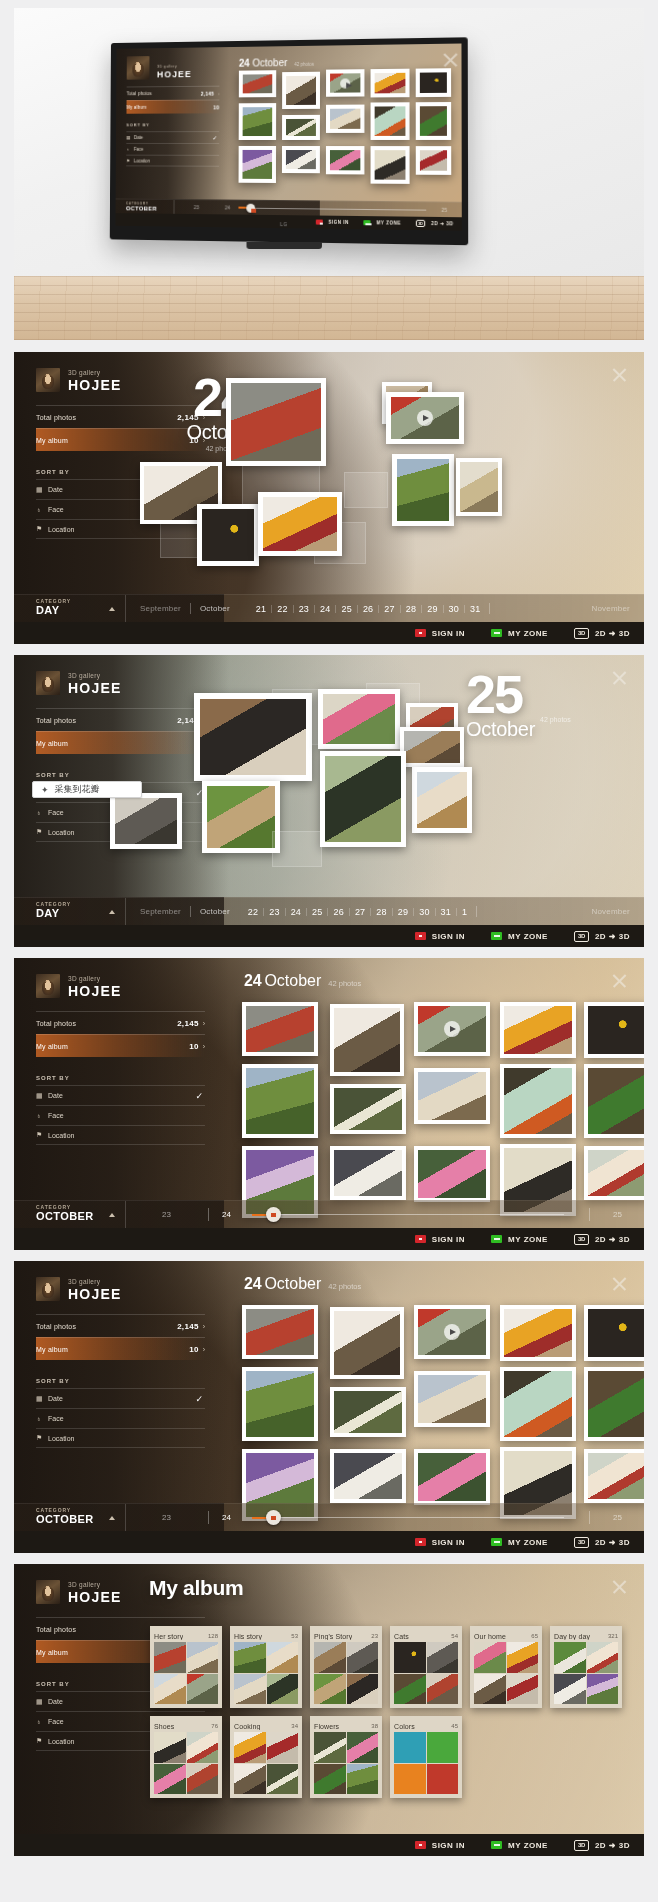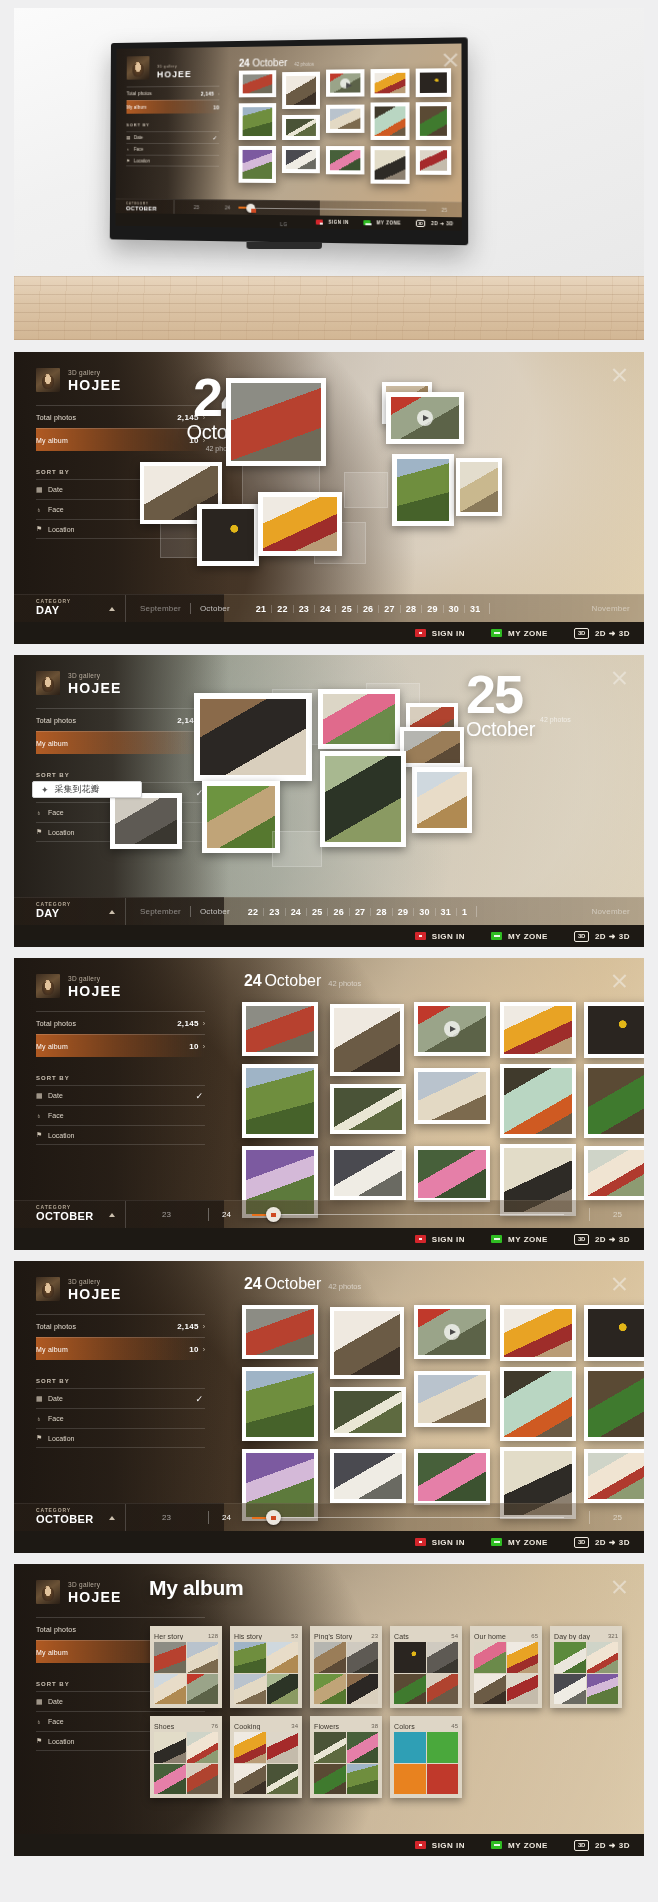--- a/index.html
+++ b/index.html
@@ -214,21 +214,21 @@
     border-right:1px solid rgba(255,255,255,.18);
   }
   .tl-cat .cap { font-size:5px; color:#b2a694; letter-spacing:.9px; font-weight:bold; display:block; }
   .tl-cat .val { font-size:11px; color:#fff; font-weight:bold; letter-spacing:.4px; display:block; margin-top:0px; }
   .tl-cat .arr { position:absolute; right:10px; top:12px; width:0;height:0;
     border-left:3.5px solid transparent; border-right:3.5px solid transparent; border-bottom:4px solid #cbbfad; }
 
   .tl-scale { flex:1; display:flex; align-items:center; position:relative; height:100%; padding:0 14px; }
   .tl-month { font-size:8px; color:rgba(255,255,255,.45); letter-spacing:.2px; }
   .tl-sep   { width:1px; height:11px; background:rgba(255,255,255,.28); margin:0 9px; }
-  .tl-day   { font-size:9px; color:#fff; font-weight:bold; letter-spacing:.2px; }
+  .tl-day   { font-size:9px; color:#fff; font-weight:normal; letter-spacing:.2px; }
   .tl-daysep{ width:1px; height:8px; background:rgba(255,255,255,.22); margin:0 5px; }
   .tl-vline { position:absolute; width:1px; background:rgba(255,255,255,.32); }
 
   
   .tl-slider { flex:1; position:relative; height:100%; display:flex; align-items:center; padding:0 14px; }
   .sl-track { position:absolute; left:84px; right:78px; height:1px; background:rgba(255,255,255,.45); }
   .sl-fill  { position:absolute; left:70px; width:18px; height:2px; background:#e8701a; }
   .sl-knob  { position:absolute; left:86px; width:15px; height:15px; border-radius:50%;
               background:#ece7df; box-shadow:0 1px 3px rgba(0,0,0,.5); }
   .sl-knob:after{ content:""; position:absolute; left:5px; top:5.5px; width:5px; height:4px;

